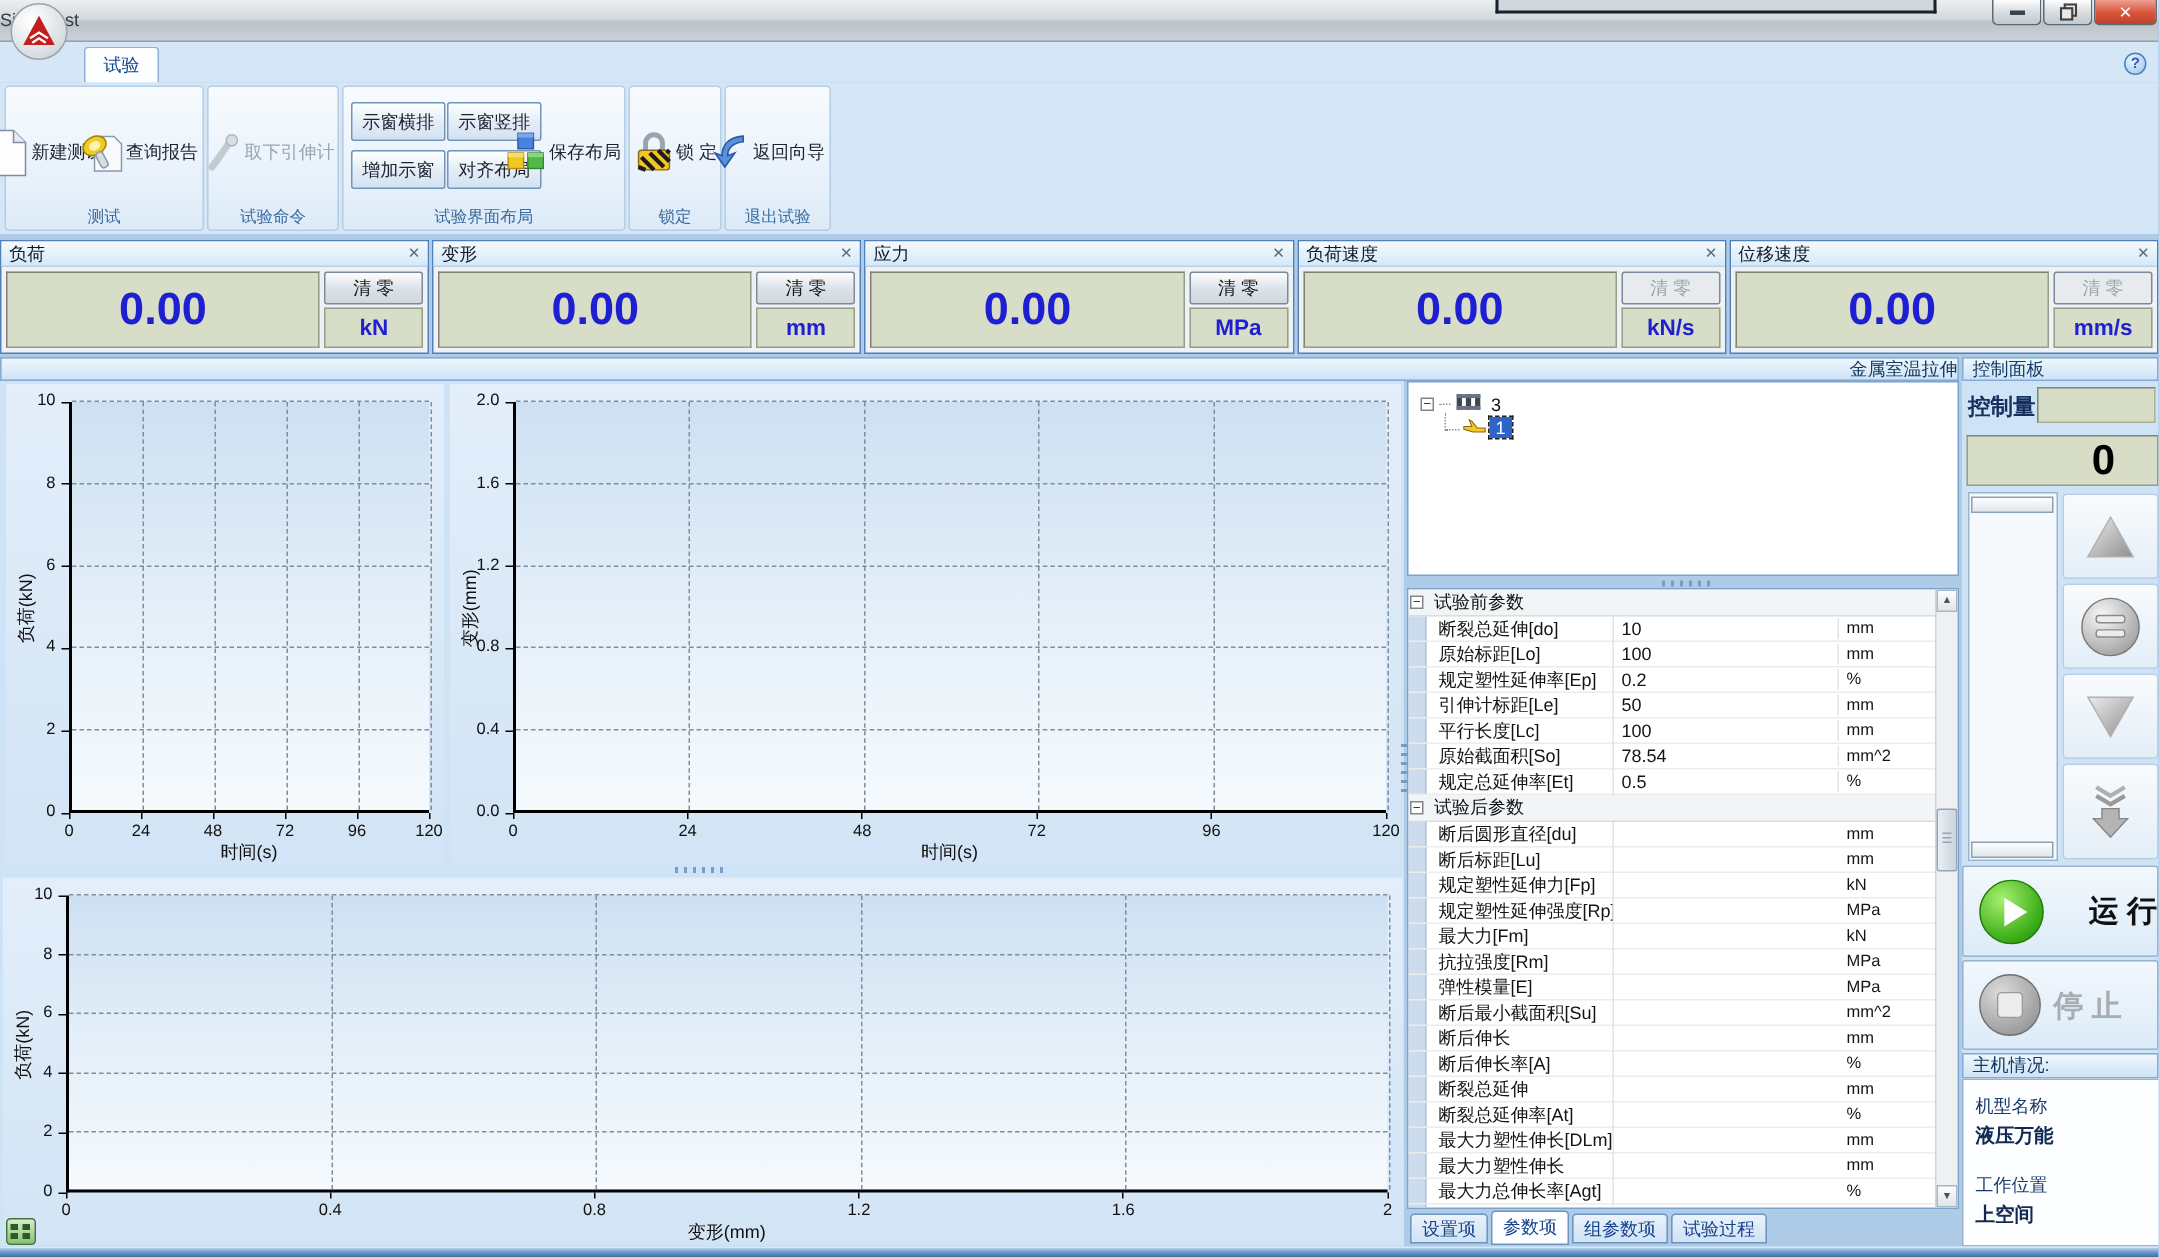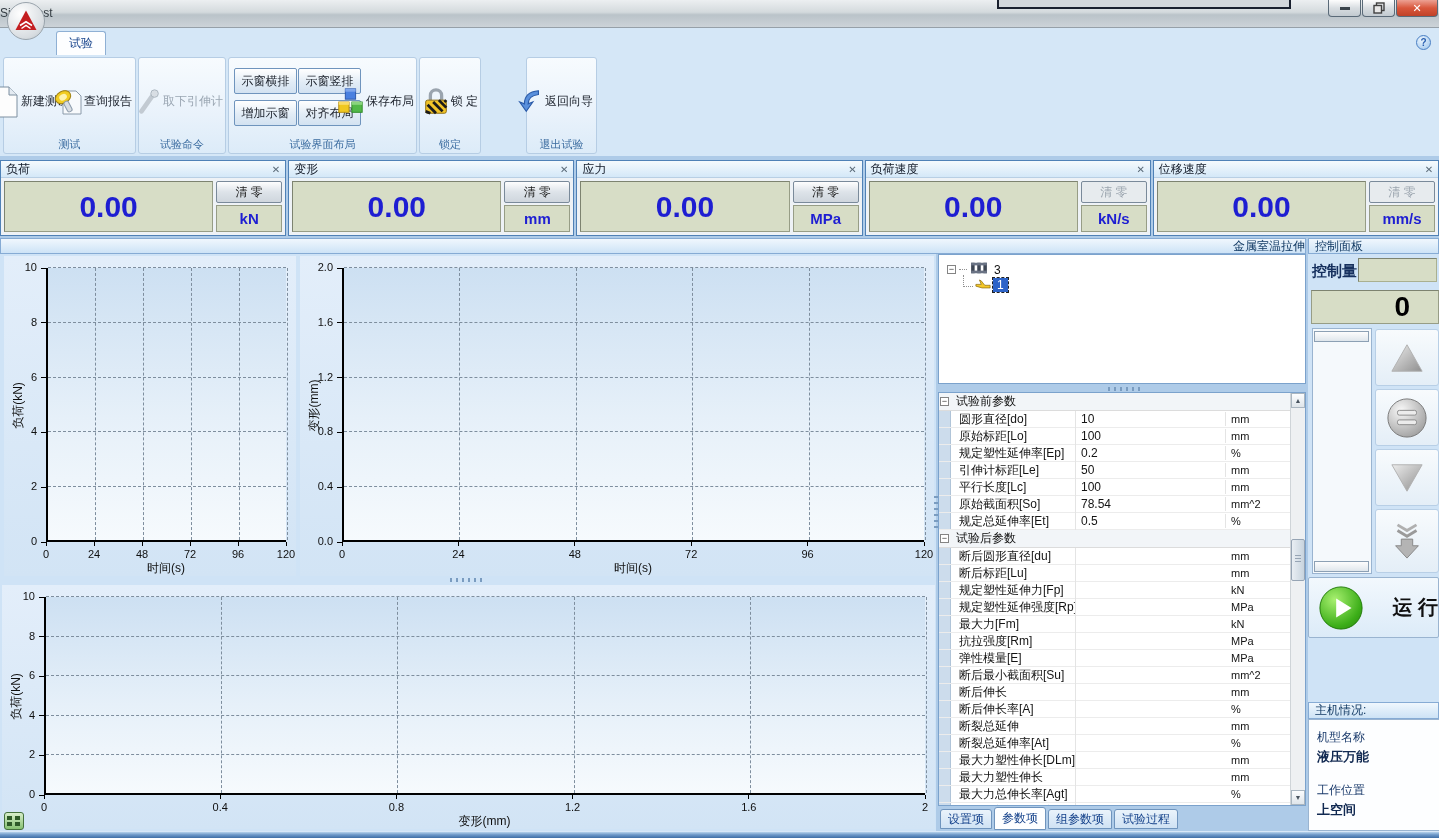--- a/index.html
+++ b/index.html
@@ -257,21 +257,21 @@
           <path d="M10 15 v-5 a6 6 0 0 1 12 0 v5" fill="none" stroke="#9aa4ae" stroke-width="3.5"></path>
           <rect x="5" y="15" width="22" height="14" rx="2" fill="#f2c428" stroke="#8a6a10"></rect>
           <path d="M5 27 l5 2 M7 20 l9 9 M13 17 l10 10 M19 15 l8 8 M25 15 l2 2" stroke="#1c1c1c" stroke-width="3"></path>
         </svg>
       </span>
       <span class="blabel">锁 定</span>
     </div>
     <div class="rglabel">锁定</div>
   </div>
 
-  <div class="rgroup" style="left:483px;width:71px;margin-left:43px;">
+  <div class="rgroup" style="left:483px;width:71px;">
     <div class="bigbtn" style="left:4px;">
       <span class="bicon">
         <svg width="30" height="30" viewBox="0 0 32 32">
             <path d="M25 4 C13 5 10 12 10 18 l-5 -2 7 10 7 -10 -5 2 c0 -5 3 -9 11 -10 z" fill="#5a90dc" stroke="#2a5aa8" stroke-width="1.2"></path>
           </svg>
       </span>
       <span class="blabel">返回向导</span>
     </div>
     <div class="rglabel">退出试验</div>
   </div>
@@ -504,21 +504,21 @@
 <div class="split-dots-h" style="left:1108px;top:387px;"></div>
 
 <div class="param-panel">
   <div class="pgutter"></div>
   <div class="ptable" id="ptable">
       <div class="pgroup">
         <span class="exp">−</span>
         <span class="pglabel">试验前参数</span>
       </div>
       <div class="prow">
-        <span class="pname">圆形直径[do]</span>
+        <span class="pname">断裂总延伸[do]</span>
         <span class="pval">10</span>
         <span class="punit">mm</span>
       </div>
       <div class="prow">
         <span class="pname">原始标距[Lo]</span>
         <span class="pval">100</span>
         <span class="punit">mm</span>
       </div>
       <div class="prow">
         <span class="pname">规定塑性延伸率[Ep]</span>
@@ -703,20 +703,33 @@
             <stop offset="0" stop-color="#a8f070"></stop>
             <stop offset="0.7" stop-color="#3cae18"></stop>
             <stop offset="1" stop-color="#2a8810"></stop>
           </radialGradient>
         </defs>
       <circle cx="24" cy="24" r="22" fill="url(#g-run)" stroke="#1f7a06"></circle>
       <polygon points="19,14 35,24 19,34" fill="#ffffff"></polygon>
       </svg>
     <span>运 行</span>
   </div>
+  <div class="cp-stop">
+    <svg width="44" height="44" viewBox="0 0 48 48">
+      <defs>
+          <radialGradient id="g-stop" cx="0.35" cy="0.3" r="0.9">
+            <stop offset="0" stop-color="#dcdcdc"></stop>
+            <stop offset="1" stop-color="#8a8a8a"></stop>
+          </radialGradient>
+        </defs>
+      <circle cx="24" cy="24" r="22" fill="url(#g-stop)" stroke="#6f6f6f"></circle>
+      <rect x="15" y="15" width="18" height="18" rx="3" fill="#ececec" stroke="#9a9a9a"></rect>
+      </svg>
+    <span>停 止</span>
+  </div>
   <div class="host-header">主机情况:</div>
   <div class="host-body">
     <div class="hl">机型名称</div>
     <div class="hv">液压万能</div>
     <div class="hl g">工作位置</div>
     <div class="hv">上空间</div>
   </div>
 </div>
 
 <div class="statusbar"></div>

